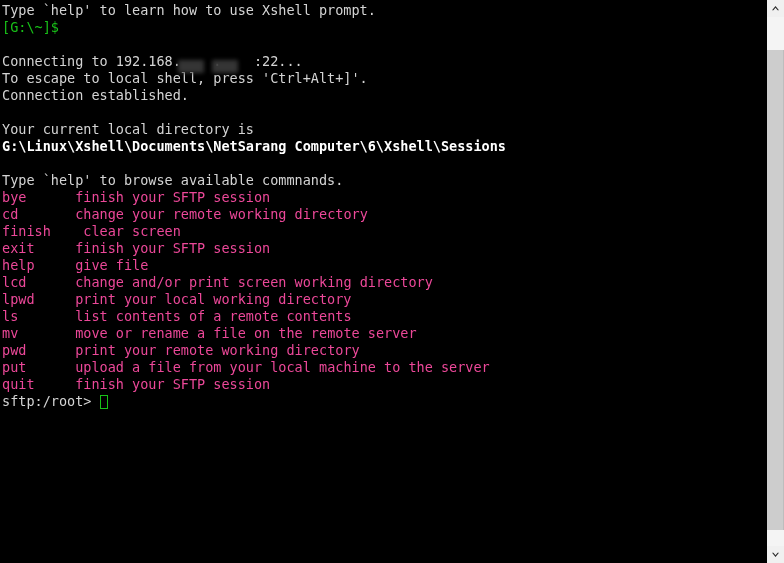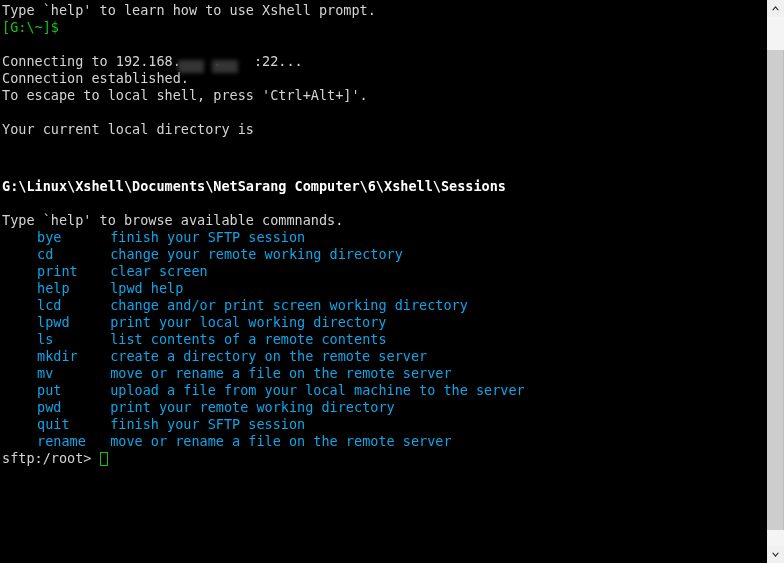--- a/index.html
+++ b/index.html
@@ -39,32 +39,31 @@
     font-size: 13.5px;
     line-height: 17px;
     height: 17px;
     color: #cccccc;
     white-space: pre;
     letter-spacing: 0px;
     margin: 0;
   }
   .line.blank { color: transparent; }
   .green { color: #18c018; }
-  .bright { color: #ffffff; font-weight: bold; margin-top: 40px; }
+  .bright { color: #ffffff; font-weight: bold; }
   .plain { color: #d4d4d4; }
 
   
   .cmdrow {
     font-family: "DejaVu Sans Mono", "Liberation Mono", monospace;
     font-size: 13.5px;
     line-height: 17px;
     height: 17px;
-    color: #0ea5e9;
+    color: #ec4899;
     white-space: pre;
-    margin-left: 35px;
   }
 
   
   .redact {
     position: absolute;
     background: #3a3a3a;
     filter: blur(2.2px);
     opacity: 0.92;
     border-radius: 1px;
   }
@@ -134,47 +133,46 @@
 
   <div id="terminal-screen">
 
     <div class="line plain">Type `help' to learn how to use Xshell prompt.</div>
     <div class="line green">[G:\~]$</div>
 
     <div class="line blank">&nbsp;</div>
 
     <div class="line plain"><span>Connecting to 192.168.</span><span>&nbsp;&nbsp;&nbsp;&nbsp;</span><span>.</span><span>&nbsp;&nbsp;&nbsp;&nbsp;</span><span>:22...</span></div>
 
+    <div class="line plain">To escape to local shell, press 'Ctrl+Alt+]'.</div>
     <div class="line plain">Connection established.</div>
-    <div class="line plain">To escape to local shell, press 'Ctrl+Alt+]'.</div>
 
     <div class="line blank">&nbsp;</div>
 
     <div class="line plain">Your current local directory is</div>
     <div class="line bright">G:\Linux\Xshell\Documents\NetSarang Computer\6\Xshell\Sessions</div>
 
     <div class="line blank">&nbsp;</div>
 
     <div class="line plain">Type `help' to browse available commnands.</div>
 
 
     <div id="command-list">
         <div class="cmdrow"><span>bye</span><span>      </span><span>finish your SFTP session</span></div>
         <div class="cmdrow"><span>cd</span><span>       </span><span>change your remote working directory</span></div>
-        <div class="cmdrow"><span>print</span><span>    </span><span>clear screen</span></div>
-        <div class="cmdrow"><span>help</span><span>     </span><span>lpwd help</span></div>
+        <div class="cmdrow"><span>finish</span><span>    </span><span>clear screen</span></div>
+        <div class="cmdrow"><span>exit</span><span>     </span><span>finish your SFTP session</span></div>
+        <div class="cmdrow"><span>help</span><span>     </span><span>give file</span></div>
         <div class="cmdrow"><span>lcd</span><span>      </span><span>change and/or print screen working directory</span></div>
         <div class="cmdrow"><span>lpwd</span><span>     </span><span>print your local working directory</span></div>
         <div class="cmdrow"><span>ls</span><span>       </span><span>list contents of a remote contents</span></div>
-        <div class="cmdrow"><span>mkdir</span><span>    </span><span>create a directory on the remote server</span></div>
         <div class="cmdrow"><span>mv</span><span>       </span><span>move or rename a file on the remote server</span></div>
+        <div class="cmdrow"><span>pwd</span><span>      </span><span>print your remote working directory</span></div>
         <div class="cmdrow"><span>put</span><span>      </span><span>upload a file from your local machine to the server</span></div>
-        <div class="cmdrow"><span>pwd</span><span>      </span><span>print your remote working directory</span></div>
         <div class="cmdrow"><span>quit</span><span>     </span><span>finish your SFTP session</span></div>
-        <div class="cmdrow"><span>rename</span><span>   </span><span>move or rename a file on the remote server</span></div>
       </div>
 
     <div class="line plain"><span>sftp:/root&gt;</span><span> </span><span class="cursor"></span></div>
 
     <div class="redact" style="left:178px; top:60px; width:26px; height:13px;"></div>
     <div class="redact" style="left:212px; top:60px; width:26px; height:13px;"></div>
   </div>
 
   <div id="scrollbar">
     <div class="sb-btn" id="sb-up">

